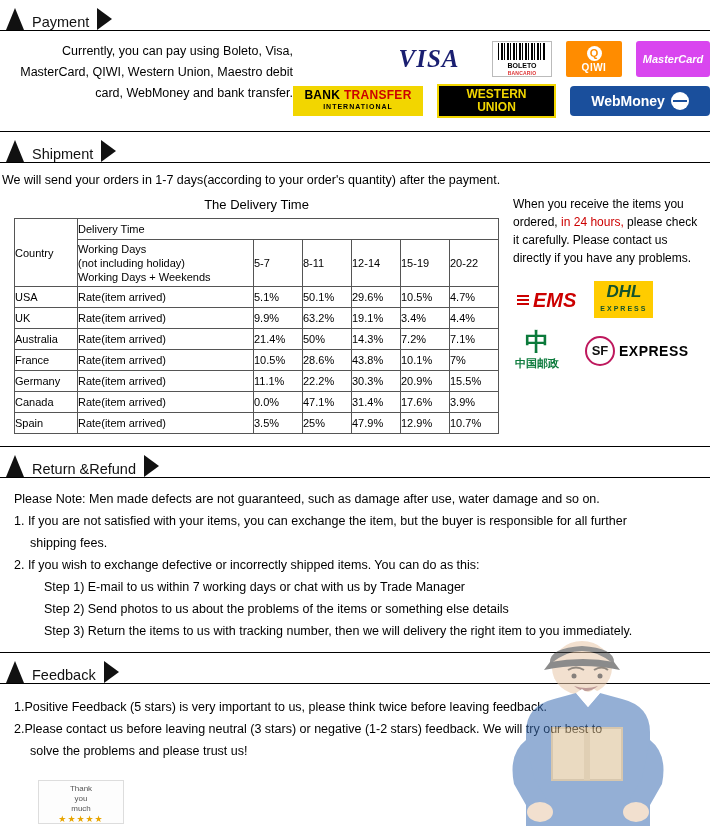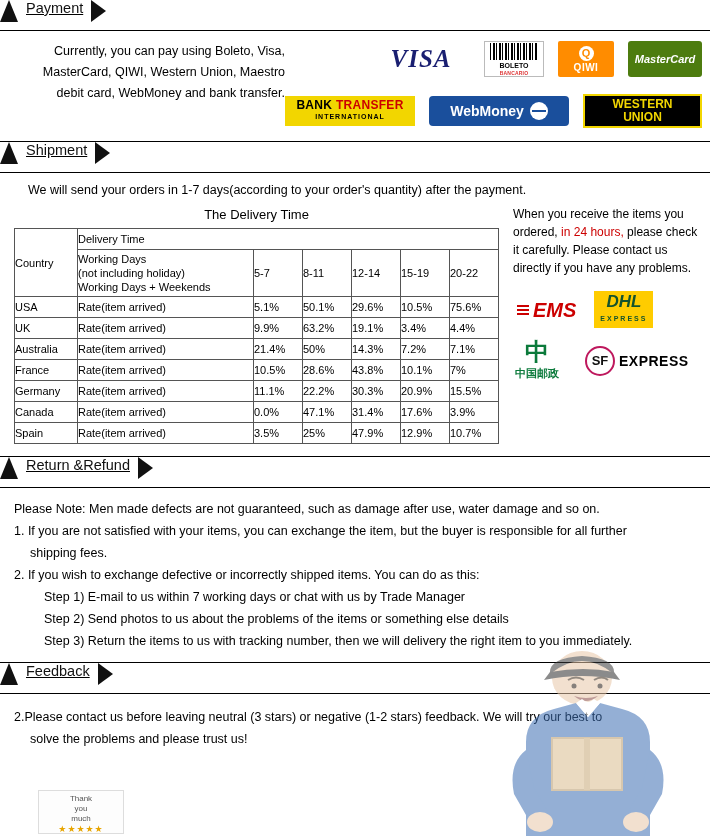--- a/index.html
+++ b/index.html
@@ -36,23 +36,23 @@
     font-weight: bold;
     letter-spacing: .5px;
     border-bottom: 1px solid #fff;
     padding-bottom: 1px;
   }
   
   .section-head {
     position: relative;
     height: 30px;
     display: flex;
-    align-items: flex-start;
+    align-items: flex-end;
+    padding-left: 6px;
     border-bottom: 1px solid #000;
-    text-decoration: underline;
   }
   .arrow-up {
     width: 0; height: 0;
     border-left: 9px solid transparent;
     border-right: 9px solid transparent;
     border-bottom: 22px solid #111;
     margin-right: 8px;
     flex: none;
   }
   .arrow-right {
@@ -76,24 +76,24 @@
   }
   .payment-text {
     width: 300px;
     padding-left: 14px;
     font-size: 12.5px;
     line-height: 21px;
     text-align: right;
   }
   .payment-logos {
     flex: 1;
-    padding-right: 8px;
+    padding-right: 0;
     display: flex;
     flex-direction: column;
-    gap: 16px;
+    gap: 6px;
   }
   .logo-row {
     display: flex;
     align-items: center;
     justify-content: flex-end;
     gap: 14px;
     height: 36px;
   }
   .logo {
     display: flex;
@@ -136,21 +136,21 @@
     border-radius: 50%;
     background: #fff;
     color: #ff8c00;
     font-size: 11px;
     display: flex; align-items: center; justify-content: center;
     margin-bottom: 1px;
   }
   .qiwi-txt { font-size: 10px; letter-spacing: .5px;}
   .logo-mc {
     width: 74px; height: 36px;
-    background: #4d7c0f;
+    background: #d946ef;
     color: #fff;
     font-size: 11px;
     border-radius: 3px;
     position: relative;
     text-align: center;
   }
   .mc-label { position: relative; z-index: 2; font-style: italic;}
   .logo-bank {
     width: 130px; height: 30px;
     background: #f2d600;
@@ -186,21 +186,21 @@
     position: relative;
   }
   .wm-globe::after {
     content: "";
     position: absolute; left: 2px; top: 8px;
     width: 14px; height: 2px; background: #1a4f9c;
   }
   
   .ship-note {
     font-size: 12.5px;
-    padding: 10px 0 8px 28px;
+    padding: 10px 0 8px 2px;
   }
   .ship-body {
     display: flex;
     padding: 0 8px 12px 14px;
     border-bottom: 1px solid #000;
   }
   .table-wrap { width: 485px; }
   .table-title {
     text-align: center;
     font-size: 13px;
@@ -357,27 +357,27 @@
         </div>
       </div>
       <div class="logo-row">
         <div class="logo logo-bank">
           <div class="bank-main">
             <span>BANK</span>
             <span class="red">TRANSFER</span>
           </div>
           <div class="bank-sub">INTERNATIONAL</div>
         </div>
+        <div class="logo logo-wu">
+          <div>WESTERN</div>
+          <div>UNION</div>
+        </div>
         <div class="logo logo-wm">
           <span>WebMoney</span>
           <span class="wm-globe"></span>
-        </div>
-        <div class="logo logo-wu">
-          <div>WESTERN</div>
-          <div>UNION</div>
         </div>
       </div>
     </div>
   </div>
 
   <div class="section-head">
     <div class="arrow-up"></div>
     <div class="section-title">Shipment</div>
     <div class="arrow-right"></div>
   </div>
@@ -405,21 +405,21 @@
           <td class="ctr" style="width:48px">15-19</td>
           <td class="ctr" style="width:48px">20-22</td>
         </tr>
         <tr>
           <td>USA</td>
           <td class="ctr">Rate(item arrived)</td>
           <td>5.1%</td>
           <td>50.1%</td>
           <td>29.6%</td>
           <td>10.5%</td>
-          <td>75.6%</td>
+          <td>4.7%</td>
         </tr>
         <tr>
           <td>UK</td>
           <td class="ctr">Rate(item arrived)</td>
           <td>9.9%</td>
           <td>63.2%</td>
           <td>19.1%</td>
           <td>3.4%</td>
           <td>4.4%</td>
         </tr>
@@ -514,20 +514,21 @@
     <div class="indent2">Step 3) Return the items to us with tracking number, then we will delivery the right item to you immediately.</div>
   </div>
 
   <div class="section-head">
     <div class="arrow-up"></div>
     <div class="section-title">Feedback</div>
     <div class="arrow-right"></div>
   </div>
 
   <div class="feedback-body">
+    <div>1.Positive Feedback (5 stars) is very important to us, please think twice before leaving feedback.</div>
     <div>2.Please contact us before leaving neutral (3 stars) or negative (1-2 stars) feedback. We will try our best to</div>
     <div class="indent-fb">solve the problems and please trust us!</div>
 
     <svg class="courier" viewBox="0 0 180 190">
       <ellipse cx="92" cy="32" rx="30" ry="27" fill="#e8c7a8"></ellipse>
       <path d="M60 28 q32 -26 64 0 q2 -16 -32 -18 q-34 2 -32 18z" fill="#3a3a3a"></path>
       <path d="M60 26 q34 -6 64 0 l6 8 q-38 -8 -76 0z" fill="#2d2d2d"></path>
       <path d="M78 34 q8 -5 16 0" stroke="#3a2a1a" stroke-width="2" fill="none"></path>
       <path d="M104 34 q8 -5 14 0" stroke="#3a2a1a" stroke-width="2" fill="none"></path>
       <circle cx="84" cy="40" r="2.5" fill="#241a12"></circle>

